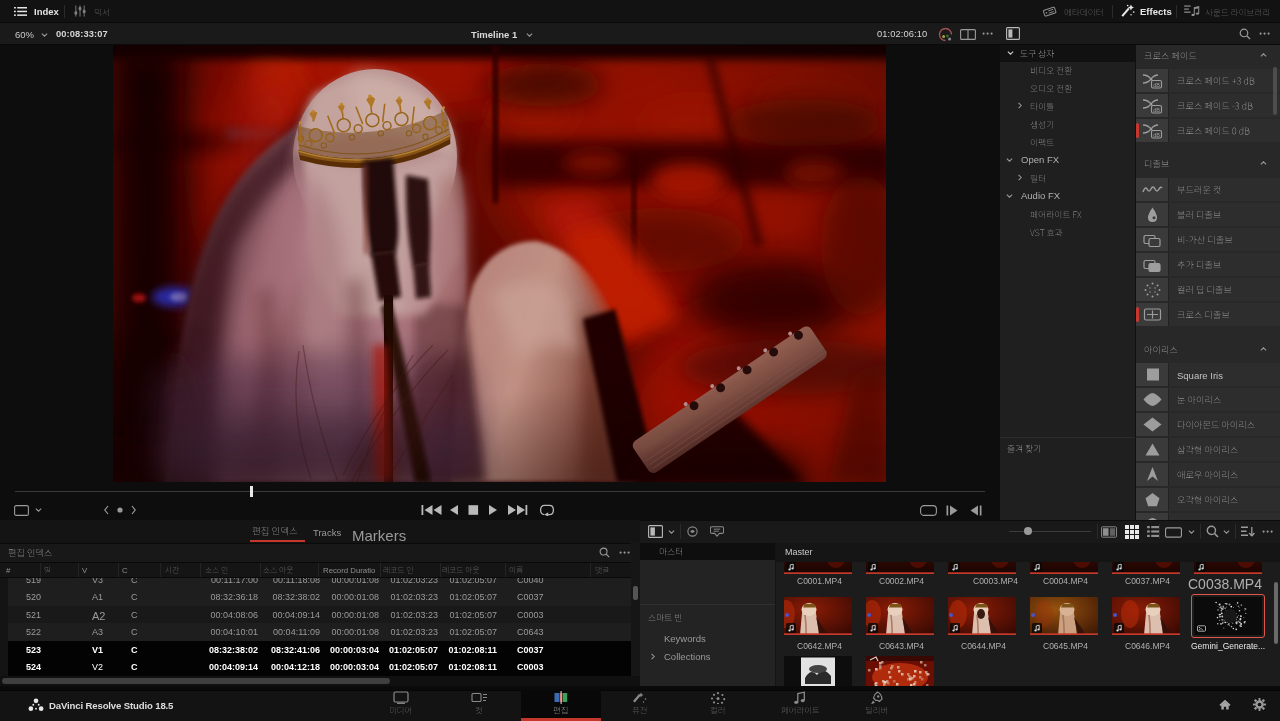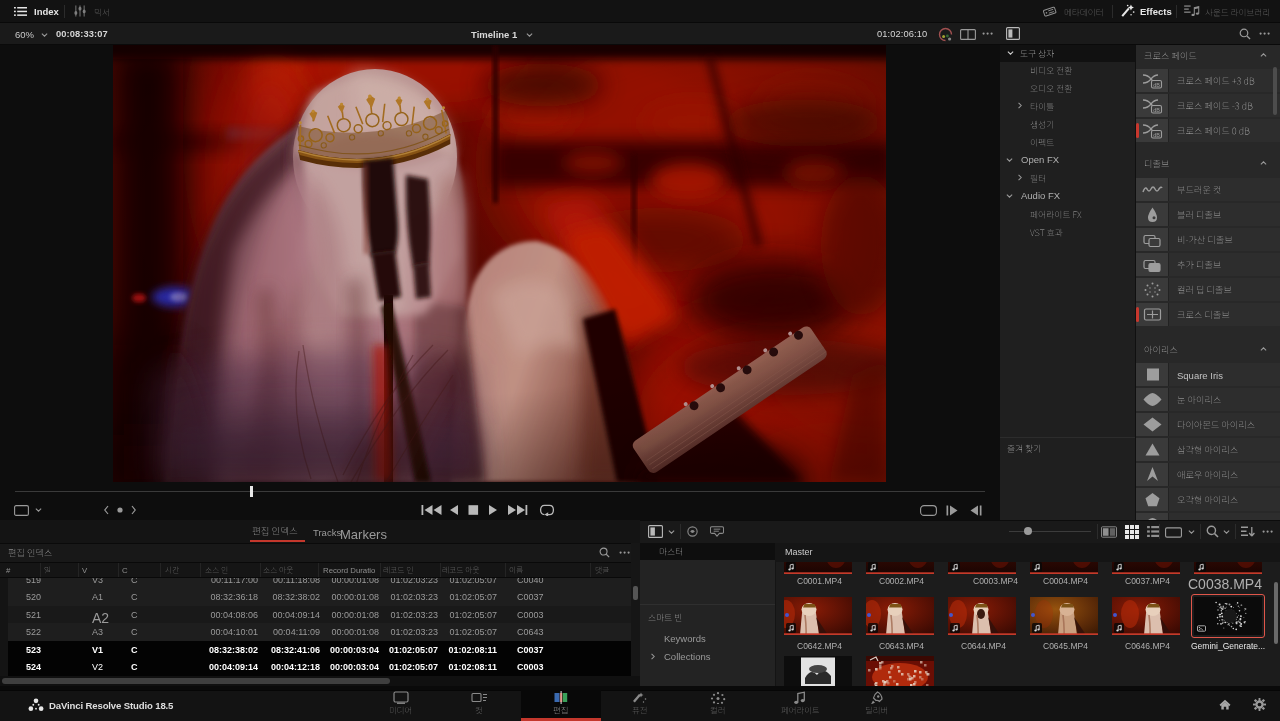--- a/index.html
+++ b/index.html
@@ -827,21 +827,21 @@
 <div class="abs" style="left:0;top:520px;width:640px;height:170px;background:#141414"></div>
 <div class="abs" style="left:252px;top:525px">
       <svg width="45.8" height="12.9" style="display:block;overflow:visible" viewBox="0 0 45.8 12.9">
         <g transform="translate(0,9.69) scale(0.00950)">
           <path d="M739 -816H772V-152H739ZM90 -736H553V-706H90ZM70 -314 64 -346Q138 -346 230 -348Q321 -349 416 -354Q511 -359 597 -369L599 -342Q511 -329 416 -323Q322 -317 232 -316Q143 -314 70 -314ZM196 -712H229V-335H196ZM414 -712H447V-335H414ZM550 -635H754V-605H550ZM550 -476H754V-446H550ZM227 13H799V43H227ZM227 -212H259V19H227Z M1236 -740H1264V-658Q1264 -582 1228 -519Q1193 -456 1136 -410Q1079 -364 1016 -339L999 -367Q1043 -383 1085 -411Q1127 -439 1161 -477Q1195 -515 1216 -561Q1236 -607 1236 -658ZM1241 -740H1269V-658Q1269 -609 1290 -566Q1310 -522 1345 -486Q1380 -450 1422 -424Q1465 -397 1509 -382L1492 -355Q1429 -378 1372 -422Q1314 -465 1278 -525Q1241 -585 1241 -658ZM1009 -747H1495V-718H1009ZM1659 -816H1692V-339H1659ZM1143 -290H1175V-159H1660V-290H1692V53H1143ZM1175 -129V23H1660V-129Z M2799 -815H2832V-160H2799ZM2287 13H2864V43H2287ZM2287 -228H2319V16H2287ZM2366 -748Q2430 -748 2480 -722Q2529 -695 2558 -648Q2586 -600 2586 -538Q2586 -476 2558 -428Q2529 -380 2480 -354Q2430 -327 2366 -327Q2303 -327 2253 -354Q2203 -380 2174 -428Q2146 -476 2146 -538Q2146 -600 2174 -648Q2203 -695 2253 -722Q2303 -748 2366 -748ZM2366 -719Q2312 -719 2270 -695Q2227 -671 2202 -630Q2178 -589 2178 -538Q2178 -487 2202 -446Q2227 -405 2270 -381Q2312 -357 2366 -357Q2420 -357 2463 -381Q2506 -405 2530 -446Q2555 -487 2555 -538Q2555 -589 2530 -630Q2506 -671 2463 -695Q2420 -719 2366 -719Z M3194 -238H3774V69H3742V-209H3194ZM3088 -387H3139Q3204 -387 3258 -389Q3313 -391 3366 -398Q3418 -404 3475 -416L3479 -386Q3421 -374 3368 -368Q3315 -362 3260 -360Q3205 -358 3139 -358H3088ZM3088 -743H3414V-713H3120V-374H3088ZM3742 -815H3774V-284H3742ZM3356 -580H3600V-551H3356ZM3579 -795H3612V-290H3579Z M4340 -745H4369V-673Q4369 -615 4345 -566Q4321 -516 4282 -475Q4244 -434 4198 -402Q4151 -371 4106 -350Q4060 -328 4024 -317L4007 -345Q4039 -353 4082 -372Q4126 -391 4171 -421Q4216 -451 4254 -490Q4292 -528 4316 -574Q4340 -621 4340 -673ZM4344 -745H4372V-673Q4372 -621 4396 -575Q4420 -529 4459 -490Q4498 -451 4543 -421Q4588 -391 4632 -372Q4675 -352 4707 -345L4689 -317Q4653 -328 4608 -350Q4563 -371 4516 -402Q4470 -434 4431 -475Q4392 -516 4368 -566Q4344 -616 4344 -673ZM3959 -93H4760V-64H3959Z" fill="#e0e0e0"></path>
         </g>
       </svg>
     </div>
 <div class="abs" style="left:250px;top:540px;width:55px;height:2px;background:#c4372c"></div>
 <div class="lbl" style="left:313px;top:527px;font-size:9.5px;color:#9a9a9a">Tracks</div>
-<div class="lbl" style="left:340px;top:527px;font-size:13px;color:#9a9a9a">Markers</div>
+<div class="lbl" style="left:352px;top:527px;font-size:15px;color:#9a9a9a">Markers</div>
 <div class="abs" style="left:0;top:543px;width:640px;height:19px;background:#181818;border-top:1px solid #0a0a0a"></div>
 <div class="abs" style="left:8px;top:547px">
       <svg width="44.3" height="12.5" style="display:block;overflow:visible" viewBox="0 0 44.3 12.5">
         <g transform="translate(0,9.38) scale(0.00920)">
           <path d="M739 -816H772V-152H739ZM90 -736H553V-706H90ZM70 -314 64 -346Q138 -346 230 -348Q321 -349 416 -354Q511 -359 597 -369L599 -342Q511 -329 416 -323Q322 -317 232 -316Q143 -314 70 -314ZM196 -712H229V-335H196ZM414 -712H447V-335H414ZM550 -635H754V-605H550ZM550 -476H754V-446H550ZM227 13H799V43H227ZM227 -212H259V19H227Z M1236 -740H1264V-658Q1264 -582 1228 -519Q1193 -456 1136 -410Q1079 -364 1016 -339L999 -367Q1043 -383 1085 -411Q1127 -439 1161 -477Q1195 -515 1216 -561Q1236 -607 1236 -658ZM1241 -740H1269V-658Q1269 -609 1290 -566Q1310 -522 1345 -486Q1380 -450 1422 -424Q1465 -397 1509 -382L1492 -355Q1429 -378 1372 -422Q1314 -465 1278 -525Q1241 -585 1241 -658ZM1009 -747H1495V-718H1009ZM1659 -816H1692V-339H1659ZM1143 -290H1175V-159H1660V-290H1692V53H1143ZM1175 -129V23H1660V-129Z M2799 -815H2832V-160H2799ZM2287 13H2864V43H2287ZM2287 -228H2319V16H2287ZM2366 -748Q2430 -748 2480 -722Q2529 -695 2558 -648Q2586 -600 2586 -538Q2586 -476 2558 -428Q2529 -380 2480 -354Q2430 -327 2366 -327Q2303 -327 2253 -354Q2203 -380 2174 -428Q2146 -476 2146 -538Q2146 -600 2174 -648Q2203 -695 2253 -722Q2303 -748 2366 -748ZM2366 -719Q2312 -719 2270 -695Q2227 -671 2202 -630Q2178 -589 2178 -538Q2178 -487 2202 -446Q2227 -405 2270 -381Q2312 -357 2366 -357Q2420 -357 2463 -381Q2506 -405 2530 -446Q2555 -487 2555 -538Q2555 -589 2530 -630Q2506 -671 2463 -695Q2420 -719 2366 -719Z M3194 -238H3774V69H3742V-209H3194ZM3088 -387H3139Q3204 -387 3258 -389Q3313 -391 3366 -398Q3418 -404 3475 -416L3479 -386Q3421 -374 3368 -368Q3315 -362 3260 -360Q3205 -358 3139 -358H3088ZM3088 -743H3414V-713H3120V-374H3088ZM3742 -815H3774V-284H3742ZM3356 -580H3600V-551H3356ZM3579 -795H3612V-290H3579Z M4340 -745H4369V-673Q4369 -615 4345 -566Q4321 -516 4282 -475Q4244 -434 4198 -402Q4151 -371 4106 -350Q4060 -328 4024 -317L4007 -345Q4039 -353 4082 -372Q4126 -391 4171 -421Q4216 -451 4254 -490Q4292 -528 4316 -574Q4340 -621 4340 -673ZM4344 -745H4372V-673Q4372 -621 4396 -575Q4420 -529 4459 -490Q4498 -451 4543 -421Q4588 -391 4632 -372Q4675 -352 4707 -345L4689 -317Q4653 -328 4608 -350Q4563 -371 4516 -402Q4470 -434 4431 -475Q4392 -516 4368 -566Q4344 -616 4344 -673ZM3959 -93H4760V-64H3959Z" fill="#c9c9c9"></path>
         </g>
       </svg>
     </div>
 <svg class="abs" style="left:599px;top:547px" width="11" height="11" viewBox="0 0 13 13">
 <circle cx="5.4" cy="5.4" r="4.1" fill="none" stroke="#9a9a9a" stroke-width="1.3"></circle>
@@ -940,21 +940,21 @@
 <div class="lbl" style="left:84px;top:14.0px;font-size:9px;font-weight:normal;color:#9a9a9a">A1</div>
 <div class="lbl" style="left:123px;top:14.0px;font-size:9px;font-weight:normal;color:#9a9a9a">C</div>
 <div class="rt" style="left:250px;top:14.0px;font-size:9px;font-weight:normal;color:#9a9a9a">08:32:36:18</div>
 <div class="rt" style="left:312px;top:14.0px;font-size:9px;font-weight:normal;color:#9a9a9a">08:32:38:02</div>
 <div class="rt" style="left:371px;top:14.0px;font-size:9px;font-weight:normal;color:#9a9a9a">00:00:01:08</div>
 <div class="rt" style="left:430px;top:14.0px;font-size:9px;font-weight:normal;color:#9a9a9a">01:02:03:23</div>
 <div class="rt" style="left:489px;top:14.0px;font-size:9px;font-weight:normal;color:#9a9a9a">01:02:05:07</div>
 <div class="lbl" style="left:509px;top:14.0px;font-size:9px;font-weight:normal;color:#9a9a9a">C0037</div>
 <div class="abs" style="left:0;top:27.5px;width:631px;height:17.5px;background:#191919"></div>
 <div class="lbl" style="left:18px;top:31.5px;font-size:9px;font-weight:normal;color:#9a9a9a">521</div>
-<div class="lbl" style="left:84px;top:31.5px;font-size:14px;font-weight:normal;color:#9a9a9a">A2</div>
+<div class="lbl" style="left:84px;top:31.5px;font-size:11px;font-weight:normal;color:#9a9a9a">A2</div>
 <div class="lbl" style="left:123px;top:31.5px;font-size:9px;font-weight:normal;color:#9a9a9a">C</div>
 <div class="rt" style="left:250px;top:31.5px;font-size:9px;font-weight:normal;color:#9a9a9a">00:04:08:06</div>
 <div class="rt" style="left:312px;top:31.5px;font-size:9px;font-weight:normal;color:#9a9a9a">00:04:09:14</div>
 <div class="rt" style="left:371px;top:31.5px;font-size:9px;font-weight:normal;color:#9a9a9a">00:00:01:08</div>
 <div class="rt" style="left:430px;top:31.5px;font-size:9px;font-weight:normal;color:#9a9a9a">01:02:03:23</div>
 <div class="rt" style="left:489px;top:31.5px;font-size:9px;font-weight:normal;color:#9a9a9a">01:02:05:07</div>
 <div class="lbl" style="left:509px;top:31.5px;font-size:9px;font-weight:normal;color:#9a9a9a">C0003</div>
 <div class="abs" style="left:0;top:45.0px;width:631px;height:17.5px;background:#1e1e1e"></div>
 <div class="lbl" style="left:18px;top:49.0px;font-size:9px;font-weight:normal;color:#9a9a9a">522</div>
 <div class="lbl" style="left:84px;top:49.0px;font-size:9px;font-weight:normal;color:#9a9a9a">A3</div>

